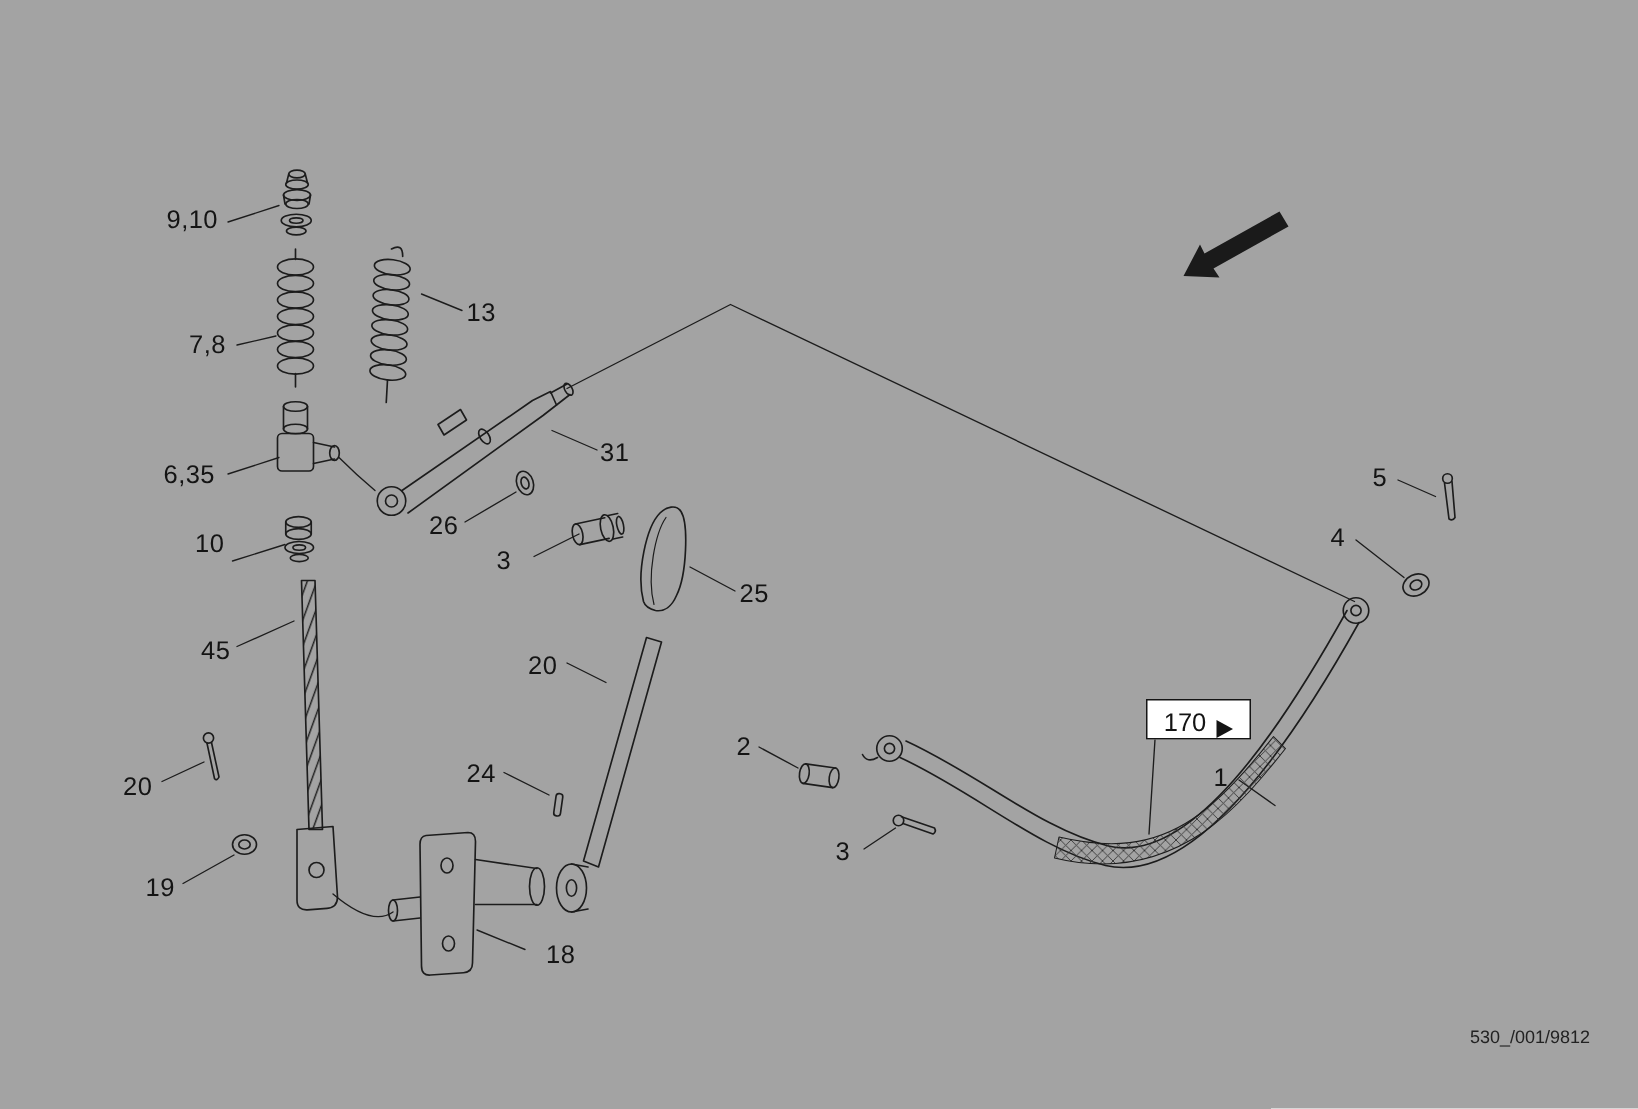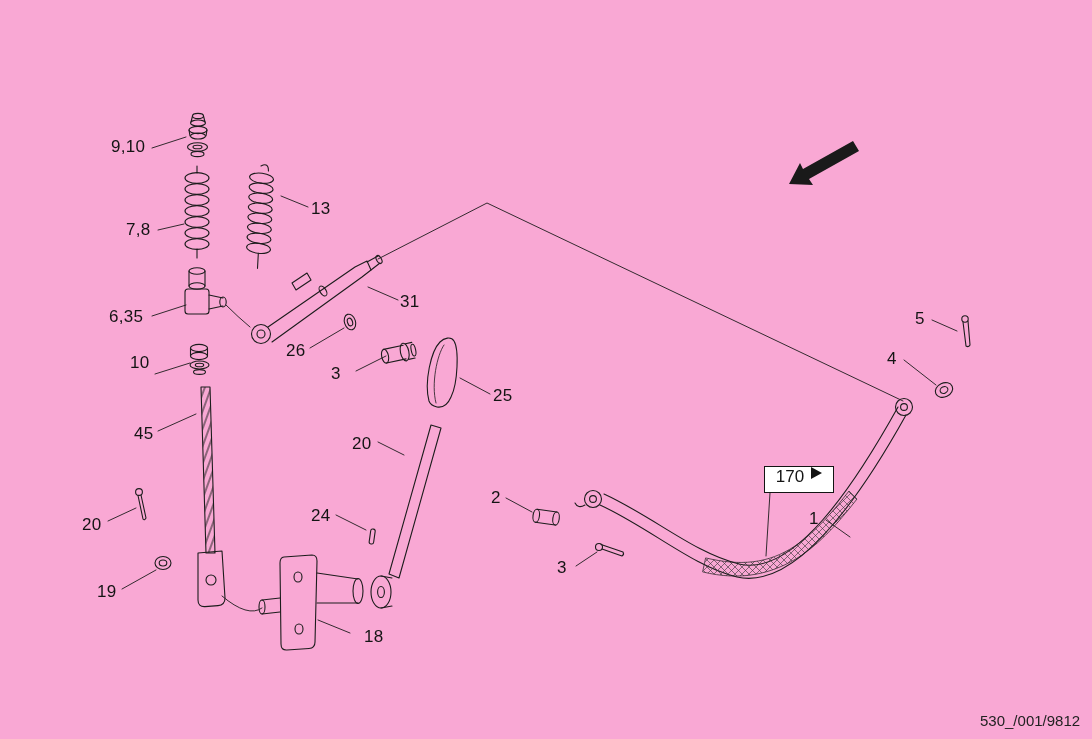--- a/index.html
+++ b/index.html
@@ -1,24 +1,24 @@
 <!DOCTYPE html>
 <html><head>
 <meta charset="utf-8">
 <style>
   * { margin:0; padding:0; box-sizing:border-box; }
   html,body { width:1092px; height:739px; background:#ffffff; font-family:"Liberation Sans", sans-serif; }
-  .stage { position:relative; width:1092px; height:739px; background:#f9a8d4; overflow:hidden; }
+  .stage { position:relative; width:1092px; height:739px; background:#a3a3a3; overflow:hidden; }
   svg.diagram { position:absolute; left:0; top:0; }
   .lbl { position:absolute; font-size:17px; color:#141414; letter-spacing:.3px; white-space:nowrap; }
   .callout-box { position:absolute; left:764px; top:466px; width:70px; height:27px; border:1.7px solid #141414;
-                 background:#fff; display:flex; align-items:flex-start; justify-content:center; gap:7px; }
+                 background:#fff; display:flex; align-items:flex-end; justify-content:center; gap:7px; }
   .callout-box .num { font-size:17px; color:#141414; }
   .callout-box .tri { width:0; height:0; border-left:11px solid #141414; border-top:6px solid transparent; border-bottom:6px solid transparent; }
-  .footer-ref { position:absolute; left:980px; top:712px; font-size:15px; color:#222; }
+  .footer-ref { position:absolute; left:980px; top:684px; font-size:12px; color:#222; }
 </style>
 </head>
 <body>
 
 <div class="stage">
 
   <svg class="diagram" width="1092" height="739" viewBox="0 0 1092 739">
     <defs>
       <pattern id="threads" width="6" height="6" patternUnits="userSpaceOnUse" patternTransform="rotate(20)">
         <line x1="1" y1="0" x2="1" y2="6" stroke="#222" stroke-width="1"></line>

